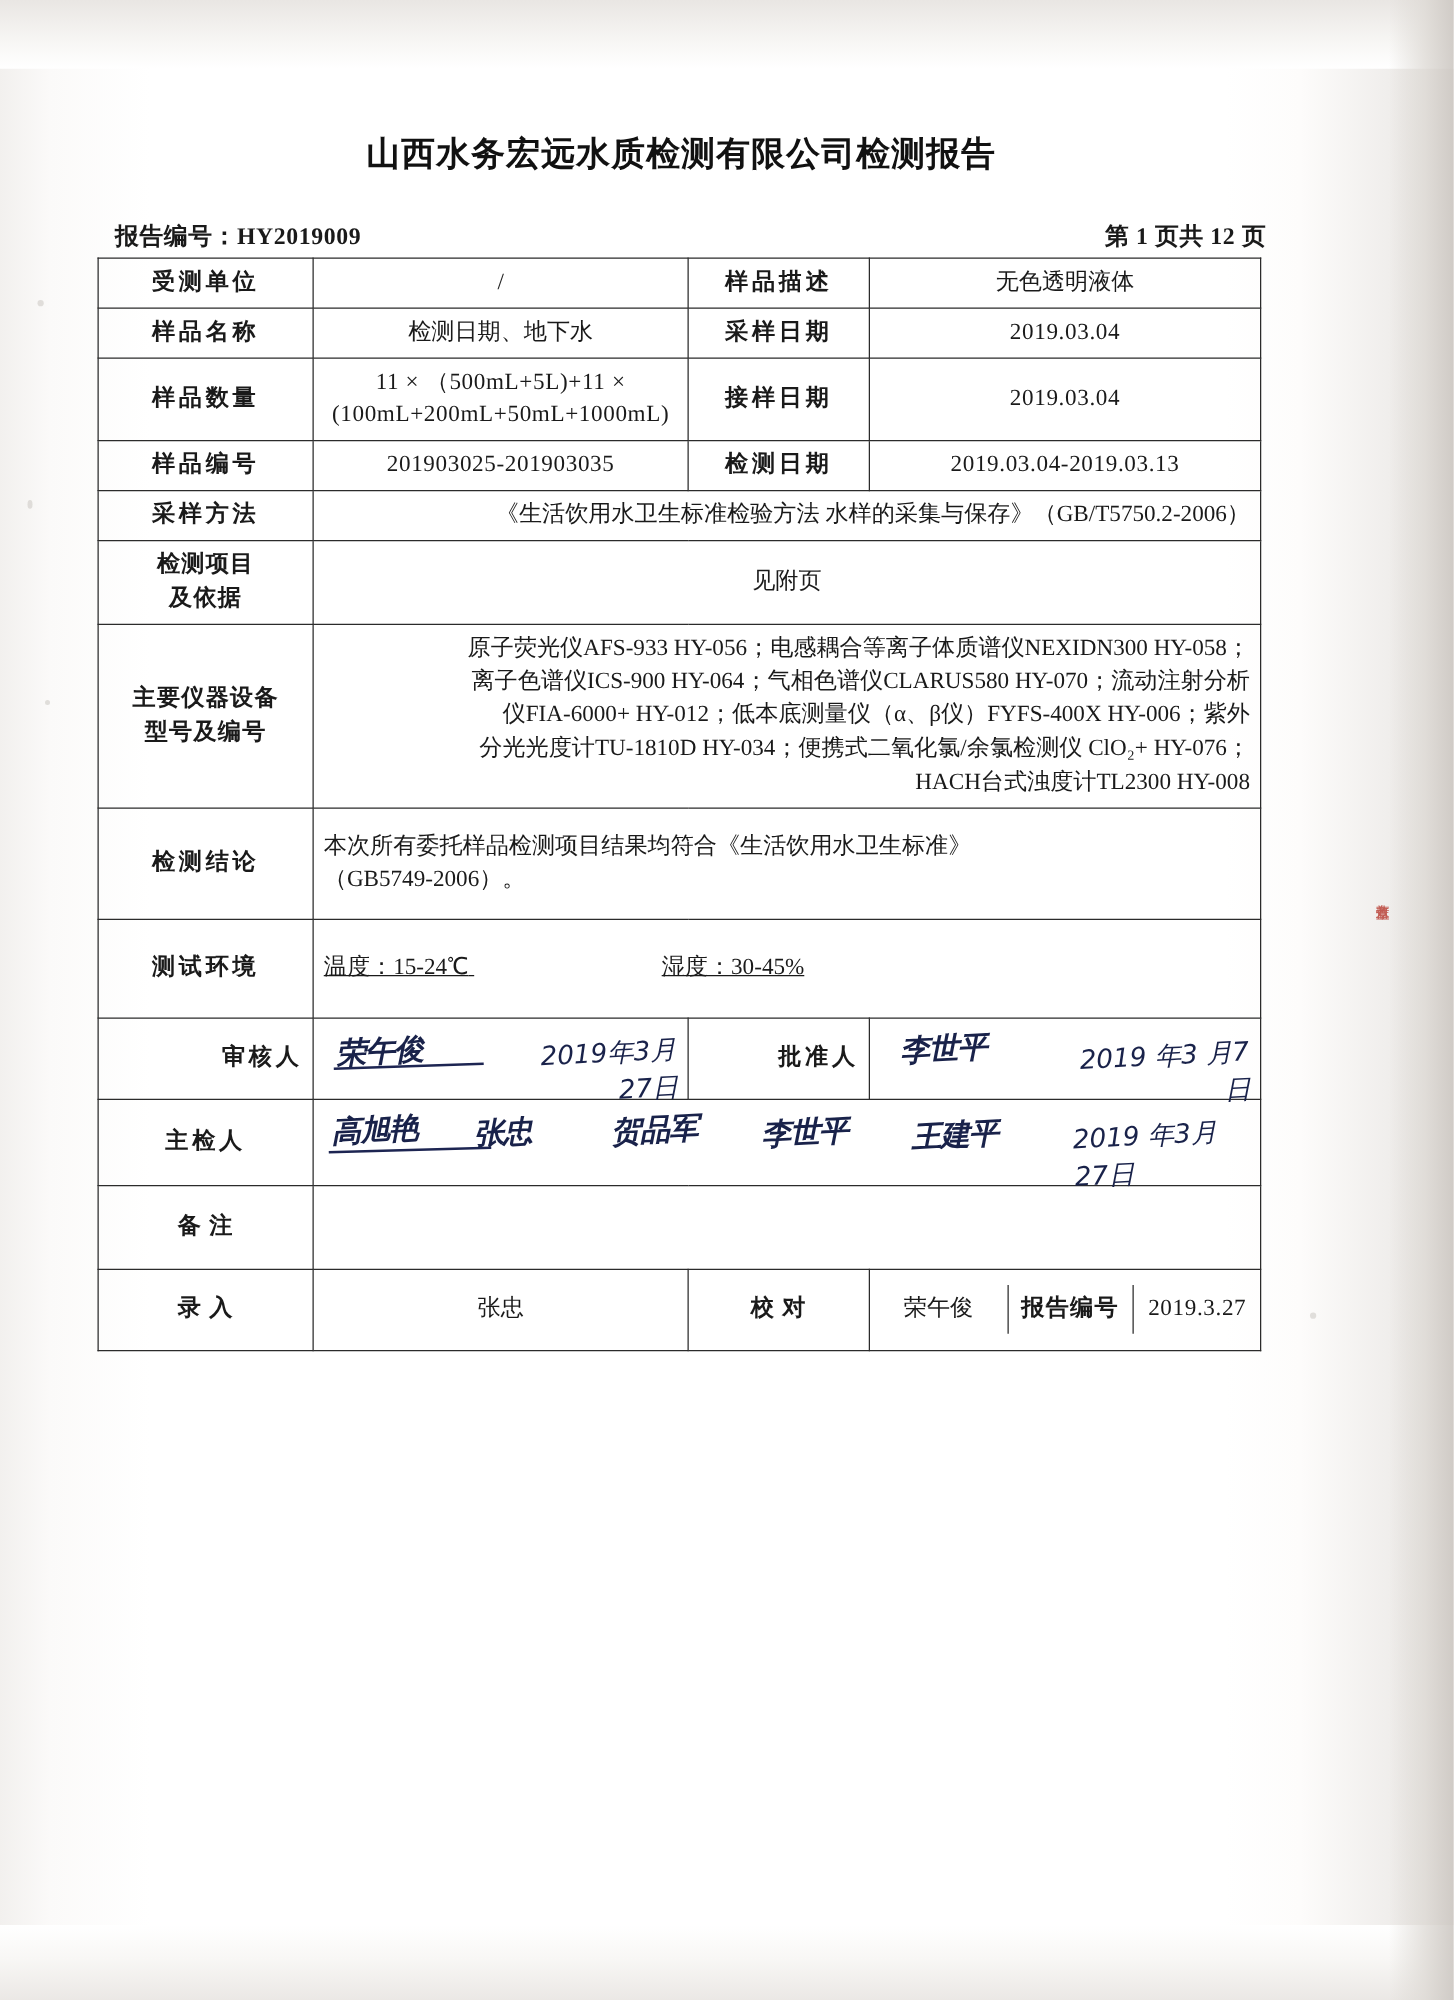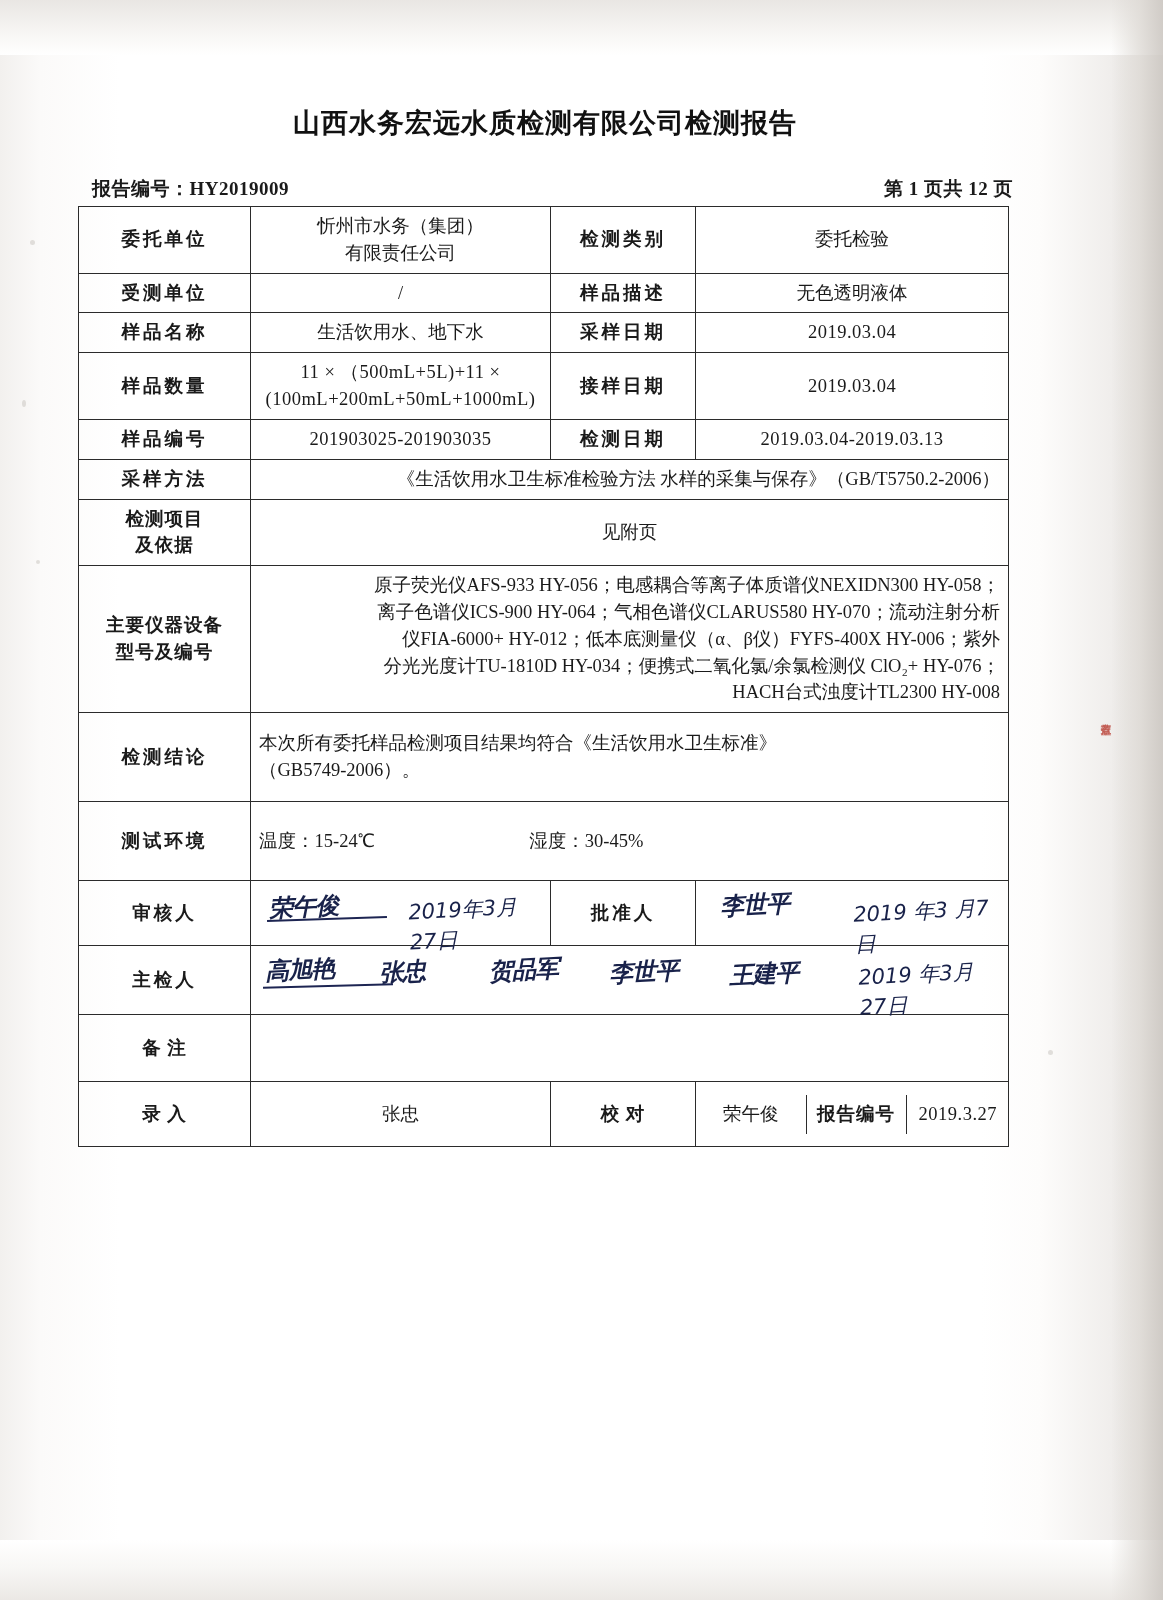--- a/index.html
+++ b/index.html
@@ -119,21 +119,21 @@
   .hand {
     font-family: "DejaVu Sans", sans-serif;
     color: #19224a;
     font-style: italic;
     font-weight: bold;
     transform: rotate(-3deg);
     display: inline-block;
   }
   .hand.sig { font-size: 24px; letter-spacing: -1px; }
   .hand.date { font-size: 21px; font-style: italic; font-weight: normal; }
-  .sig-row td { height: 52px; }
+  .sig-row td { height: 52px; text-align: right; }
   .sig-wrap { position: relative; height: 42px; }
   .sig-a {
     position: absolute; left: 10px; top: -2px;
   }
   .sig-b {
     position: absolute; left: 150px; top: 2px;
   }
   .sig-strike {
     position: absolute;
     left: 8px; top: 26px; width: 120px; height: 2px;
@@ -200,40 +200,31 @@
 
   <table class="main">
     <colgroup>
       <col style="width:172px">
       <col style="width:300px">
       <col style="width:145px">
       <col style="width:313px">
     </colgroup>
     <tbody>
 
-      <tr>
-        <td class="lbl">委托单位</td>
-        <td class="ctr two-line">
-          <div>忻州市水务（集团）</div>
-          <div>有限责任公司</div>
-        </td>
-        <td class="lbl">检测类别</td>
-        <td class="ctr">委托检验</td>
-      </tr>
 
       <tr>
         <td class="lbl">受测单位</td>
         <td class="ctr">/</td>
         <td class="lbl">样品描述</td>
         <td class="ctr">无色透明液体</td>
       </tr>
 
       <tr>
         <td class="lbl">样品名称</td>
-        <td class="ctr">生活饮用水、地下水</td>
+        <td class="ctr">检测日期、地下水</td>
         <td class="lbl">采样日期</td>
         <td class="ctr num">2019.03.04</td>
       </tr>
 
       <tr>
         <td class="lbl">样品数量</td>
         <td class="ctr two-line small num">
           <div>11 × （500mL+5L)+11 ×</div>
           <div>(100mL+200mL+50mL+1000mL)</div>
         </td>
@@ -279,21 +270,21 @@
       <tr>
         <td class="lbl">检测结论</td>
         <td class="concl-cell" colspan="3" style="height:76px;">
           <div>本次所有委托样品检测项目结果均符合《生活饮用水卫生标准》</div>
           <div>（GB5749-2006）。</div>
         </td>
       </tr>
 
       <tr>
         <td class="lbl">测试环境</td>
-        <td class="env-cell" colspan="3" style="height:66px;">
+        <td class="env-cell" colspan="3" style="height:66px;text-decoration:underline;">
           <span>温度：15-24℃</span>
           <span class="hum">湿度：30-45%</span>
         </td>
       </tr>
 
       <tr class="sig-row">
         <td class="lbl">审核人</td>
         <td>
           <div class="sig-wrap">
             <span class="hand sig sig-a">荣午俊</span>

